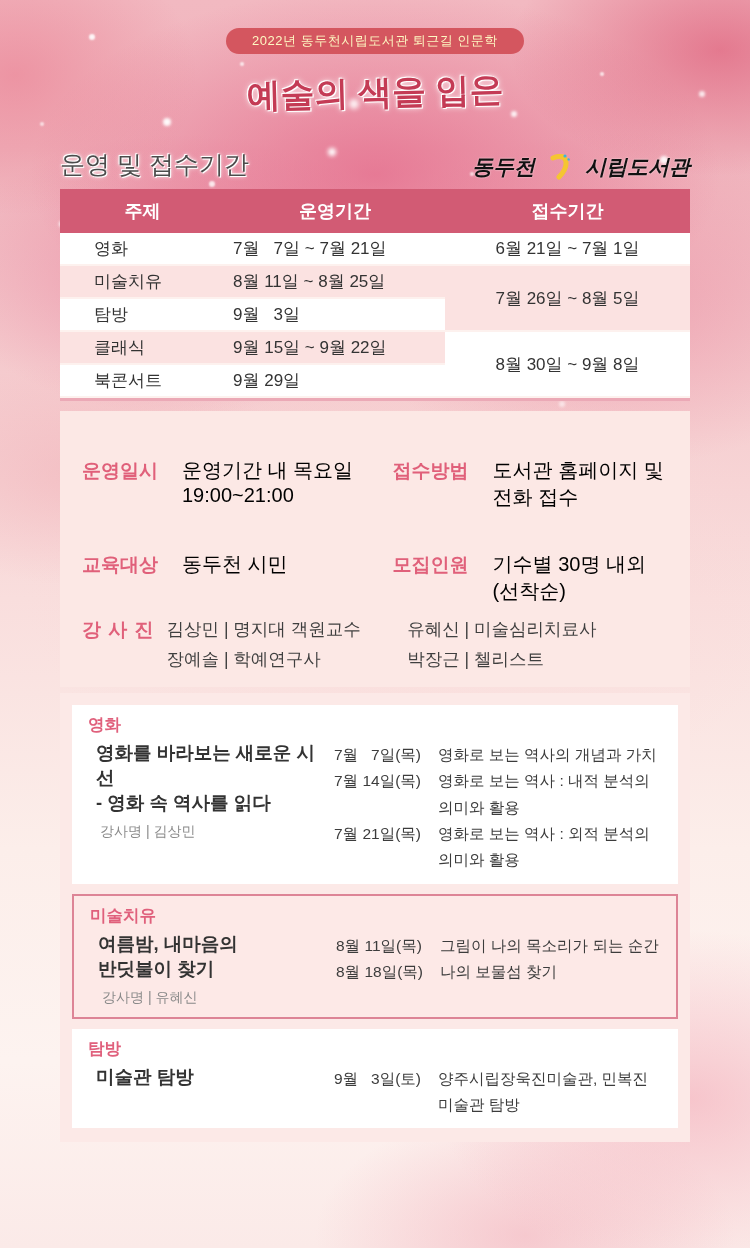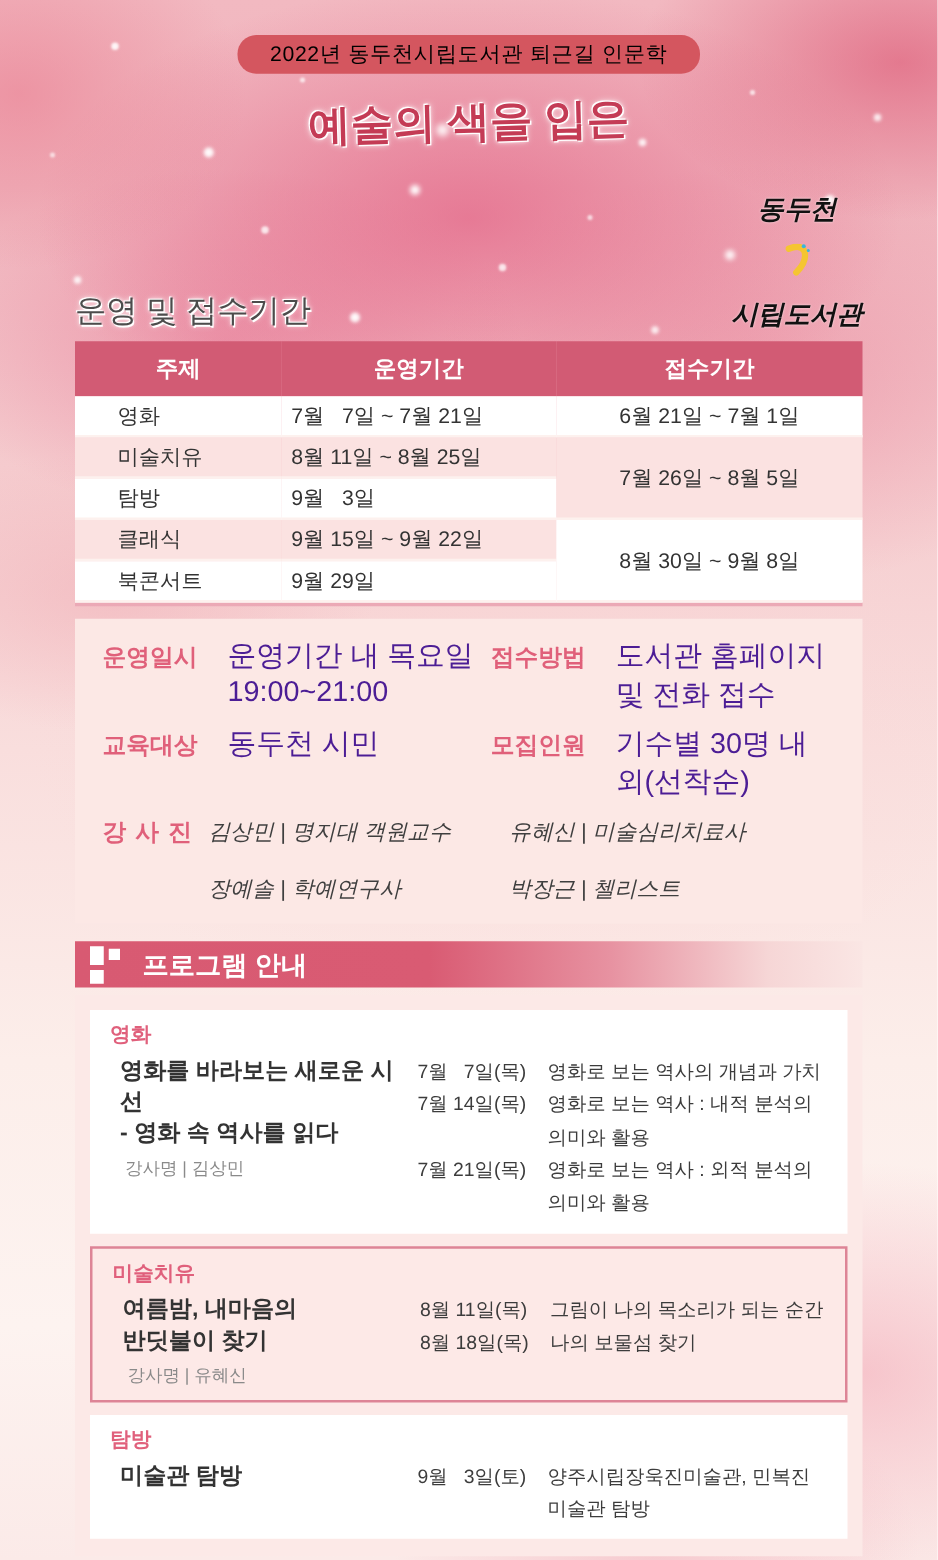--- a/index.html
+++ b/index.html
@@ -31,60 +31,60 @@
       700px 92px 3px 1px rgba(255,255,255,.85), 40px 122px 2px 0 rgba(255,255,255,.7),
       210px 182px 2px 1px rgba(255,255,255,.8), 352px 102px 5px 3px rgba(255,255,255,.9),
       470px 172px 2px 0 rgba(255,255,255,.75), 582px 202px 4px 2px rgba(255,255,255,.9),
       92px 420px 2px 1px rgba(255,255,255,.6), 300px 382px 2px 0 rgba(255,255,255,.55),
       560px 402px 3px 1px rgba(255,255,255,.6), 682px 352px 2px 0 rgba(255,255,255,.5),
       130px 520px 2px 0 rgba(255,255,255,.45), 620px 520px 2px 0 rgba(255,255,255,.45);
   }
   .content{ position:relative; z-index:2; padding:0 60px; }
 
   
-  .banner{ width:fit-content; margin:28px auto 0; background:#d4565f; color:#000000;
-    border-radius:15px; padding:4px 26px; font-size:17px; letter-spacing:.5px; }
+  .banner{ width:fit-content; margin:28px auto 0; background:#d4565f; color:#fef9c3;
+    border-radius:15px; padding:4px 26px; font-size:13px; letter-spacing:.5px; }
   .tagline{ margin-top:16px; text-align:center; font-size:34px; font-weight:bold;
     color:#c43b55; transform:rotate(-1.5deg);
     text-shadow:0 0 3px #fff,0 0 6px rgba(255,255,255,.9),1px 1px 0 #fff,-1px -1px 0 #fff; }
   .main-title{ text-align:center; font-size:112px; line-height:1.05; font-weight:bold;
     color:#fff; letter-spacing:10px; text-shadow:0 0 18px rgba(255,180,200,.8); }
   .period{ text-align:center; font-size:29px; font-weight:bold; color:#fff;
     letter-spacing:2px; margin-top:6px; text-shadow:0 1px 6px rgba(200,90,120,.55); }
 
   
   .sec-head-row{ display:flex; align-items:flex-end; justify-content:space-between; margin-top:32px; }
   .sec-heading{ font-size:25px; font-weight:normal; color:#4c4c4c;
     text-shadow:0 0 3px #fff,0 0 5px #fff,1px 1px 0 #fff,-1px -1px 0 #fff; }
   .logo{ display:flex; align-items:center; gap:14px; font-size:21px; font-weight:bold;
-    font-style:italic; color:#111; text-shadow:0 0 2px rgba(255,255,255,.7);flex-direction:column; }
+    font-style:italic; color:#111; text-shadow:0 0 2px rgba(255,255,255,.7); }
   .logo svg{ margin:0 1px -4px; }
 
   table.schedule{ width:100%; border-collapse:separate; border-spacing:0; margin-top:8px;
     border-bottom:3px solid #eba9b6; }
   table.schedule th{ background:#d25b74; color:#fff; font-size:18px; font-weight:bold;
     height:44px; }
   table.schedule td{ background:#fff; color:#333; font-size:17px; height:33px;
     border-bottom:2px solid #fdf1ee; white-space:pre; }
   td.subject{ padding-left:34px; width:165px; }
   td.op{ padding-left:8px; width:220px; }
   td.app{ text-align:center; }
   tr.pink td.subject, tr.pink td.op{ background:#fbe2e1; }
   td.app.pink{ background:#fbe2e1; }
 
   
   .info-box{ background:#fce8e5; margin-top:10px; padding:14px 22px 16px; }
   .info-grid{ display:grid; grid-template-columns:53% 47%; row-gap:8px; }
   .info-item{ display:flex; align-items:baseline; gap:24px; }
   .info-label{ color:#e0607a; font-weight:bold; font-size:19px; white-space:pre; }
-  .info-value{ color:#4c1d95; font-size:23px; }
+  .info-value{ color:#000000; font-size:20px;margin-top:32px; }
   .instructors{ display:flex; gap:12px; margin-top:12px; }
   .instructors .info-label{ letter-spacing:1px; }
-  .inst-grid{ display:grid; grid-template-columns:48% 52%; row-gap:22px; flex:1;
-    color:#3f3f3f; font-size:17.5px;font-style:italic; }
+  .inst-grid{ display:grid; grid-template-columns:48% 52%; row-gap:6px; flex:1;
+    color:#3f3f3f; font-size:17.5px; }
 
   
   .prog-bar{ margin-top:14px; height:37px; display:flex; align-items:center;
     background:linear-gradient(90deg,#d85a72 0%,#d95b73 45%,#e792a1 68%,#f6d6d6 88%,#fae6e4 100%);
     color:#fff; font-size:21px; font-weight:bold; padding-left:12px; }
   .blocks{ position:relative; width:28px; height:30px; margin-right:14px; }
   .blocks i{ position:absolute; background:#fff; }
   .blocks i.b1{ left:0; top:0; width:11px; height:15px; }
   .blocks i.b2{ left:15px; top:2px; width:9px; height:9px; }
   .blocks i.b3{ left:0; top:19px; width:11px; height:11px; }
@@ -185,28 +185,20 @@
         <span class="info-label">강 사 진</span>
         <div class="inst-grid">
           <span>김상민 | 명지대 객원교수</span>
           <span>유혜신 | 미술심리치료사</span>
           <span>장예솔 | 학예연구사</span>
           <span>박장근 | 첼리스트</span>
         </div>
       </div>
     </div>
 
-    <div class="prog-bar">
-      <span class="blocks">
-          <i class="b1"></i>
-          <i class="b2"></i>
-          <i class="b3"></i>
-        </span>
-      <span>프로그램 안내</span>
-    </div>
 
     <div class="prog-wrap">
 
       <div class="card">
         <div class="cat">영화</div>
         <div class="card-body">
           <div class="card-left">
             <div class="card-title">
               <span class="title-line">영화를 바라보는 새로운 시선</span>
               <span class="title-line">- 영화 속 역사를 읽다</span>

